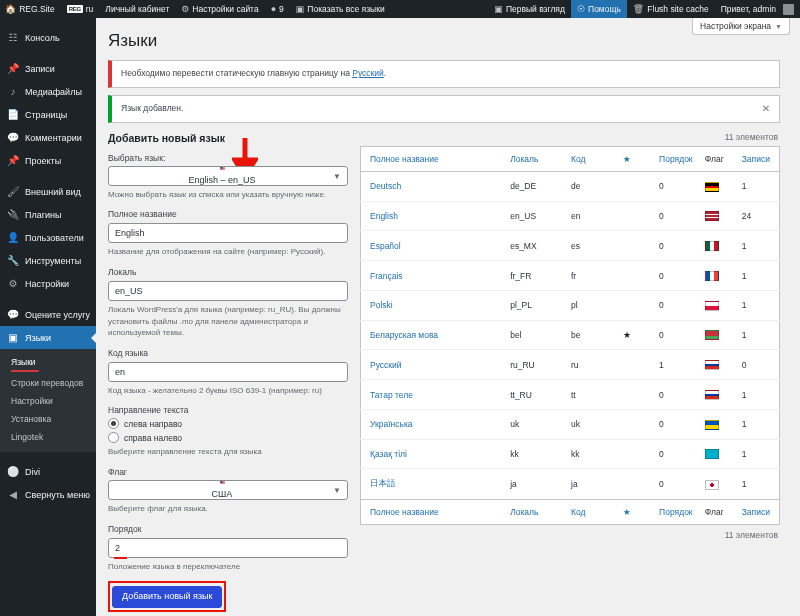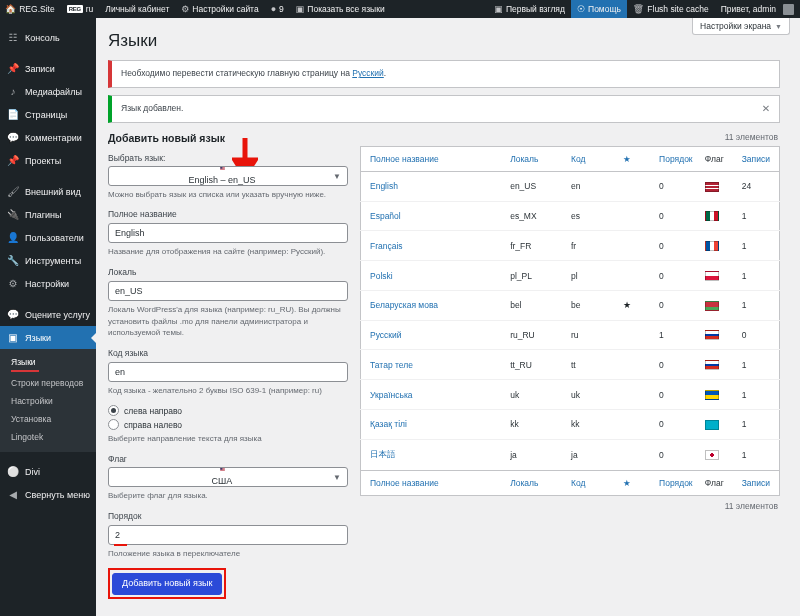--- a/index.html
+++ b/index.html
@@ -393,20 +393,21 @@
           <div class="help">Локаль WordPress'a для языка (например: ru_RU). Вы должны установить файлы .mo для панели администратора и используемой темы.</div>
         </div>
 
         <div class="field">
           <label>Код языка</label>
           <input class="ctl" type="text" value="en" style="">
           <div class="help">Код языка - желательно 2 буквы ISO 639-1 (например: ru)</div>
         </div>
 
         <div class="field">
+          <div class="radio-group-label">Направление текста</div>
           <div class="radio-row">
             <span class="radio on"></span>
             <span>слева направо</span>
           </div>
           <div class="radio-row">
             <span class="radio"></span>
             <span>справа налево</span>
           </div>
           <div class="help">Выберите направление текста для языка</div>
         </div>
@@ -452,20 +453,29 @@
               <th class="c-locale">Локаль</th>
               <th class="c-code">Код</th>
               <th class="c-star">★</th>
               <th class="c-order">Порядок</th>
               <th class="c-flag" style="color:#2c3338">Флаг</th>
               <th class="c-posts">Записи</th>
             </tr>
           </thead>
           <tbody id="table-body">
               <tr>
+                <td class="c-name lang-name"><a>Deutsch</a></td>
+                <td class="c-locale">de_DE</td>
+                <td class="c-code">de</td>
+                <td class="c-star"></td>
+                <td class="c-order">0</td>
+                <td class="c-flag"><span class="flag" style="background: linear-gradient(rgb(0, 0, 0) 0px, rgb(0, 0, 0) 33%, rgb(221, 0, 0) 33%, rgb(221, 0, 0) 66%, rgb(255, 206, 0) 66%, rgb(255, 206, 0) 100%);"></span></td>
+                <td class="c-posts">1</td>
+              </tr>
+              <tr>
                 <td class="c-name lang-name"><a>English</a></td>
                 <td class="c-locale">en_US</td>
                 <td class="c-code">en</td>
                 <td class="c-star"></td>
                 <td class="c-order">0</td>
                 <td class="c-flag"><span class="flag" style="background: repeating-linear-gradient(rgb(178, 34, 52) 0px, rgb(178, 34, 52) 20%, rgb(255, 255, 255) 20%, rgb(255, 255, 255) 40%);"></span></td>
                 <td class="c-posts">24</td>
               </tr>
               <tr>
                 <td class="c-name lang-name"><a>Español</a></td>

